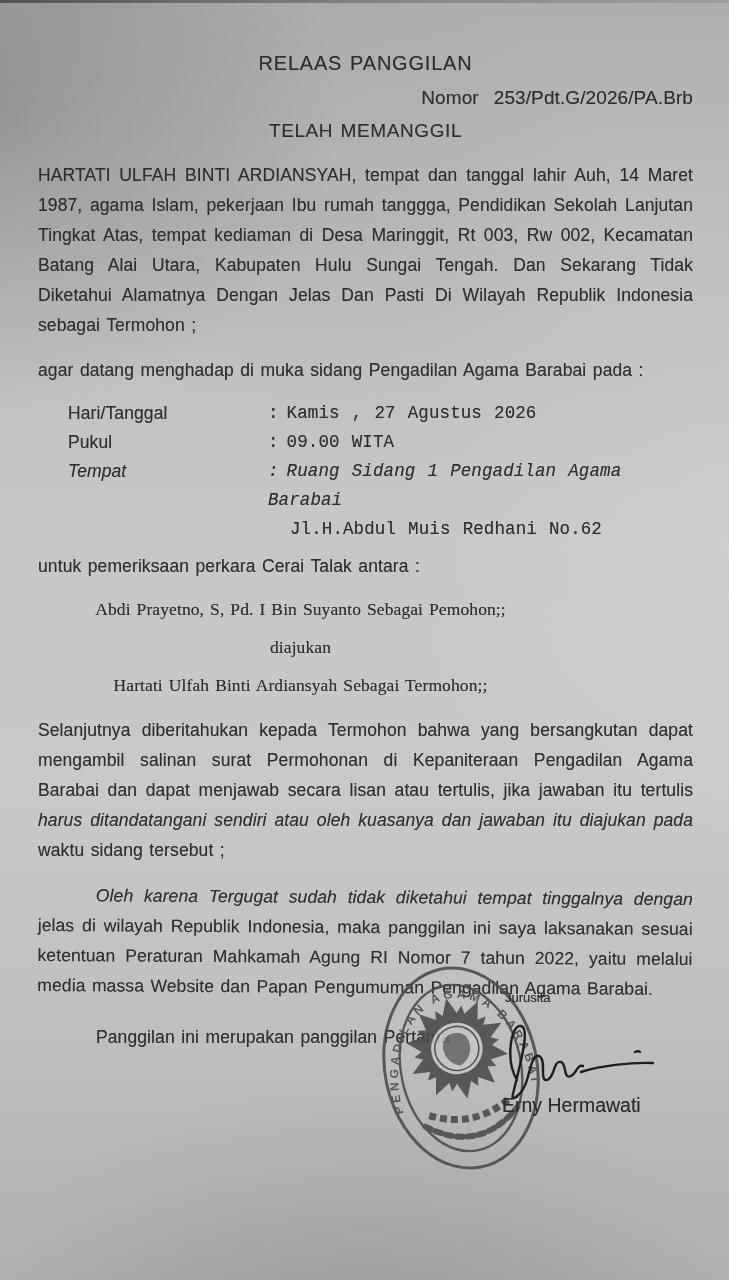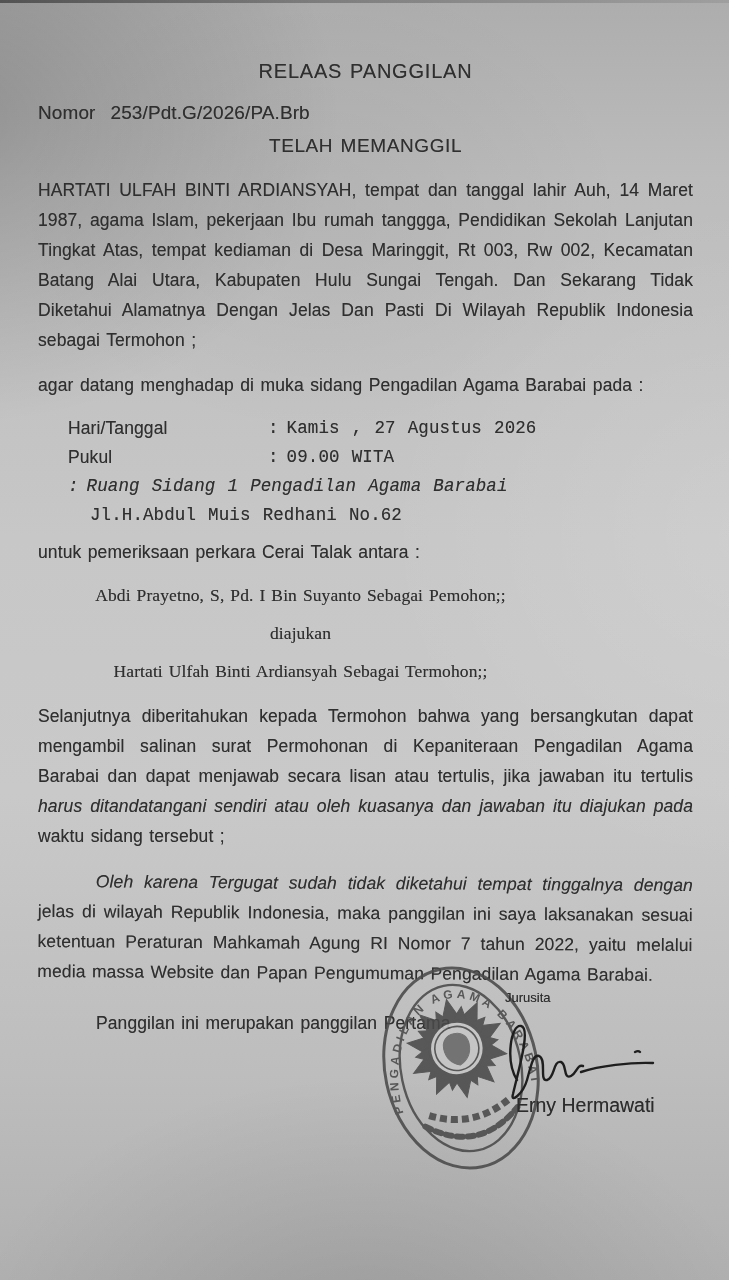--- a/index.html
+++ b/index.html
@@ -17,43 +17,43 @@
   .page::before {
     content:""; position:absolute; top:0; left:0; right:0; height:3px;
     background:linear-gradient(90deg,#3c3c3c,#6f6f6f 45%,#9a9a9a); opacity:.75;
   }
   .content {
     position:absolute; left:38px; right:36px; top:44px;
     font-size:17.5px; line-height:30px;
     text-shadow:0 0 0.6px rgba(35,35,35,0.45);
     letter-spacing:.1px; word-spacing:1.5px;
   }
-  .doc-title { margin:12px; text-align:center; font-size:20px; font-weight:normal; letter-spacing:.8px; }
-  .doc-number { text-align:left; font-size:19px; margin-top:5px; }
+  .doc-title { margin:4px; text-align:center; font-size:20px; font-weight:normal; letter-spacing:.8px; }
+  .doc-number { text-align:right; font-size:19px; margin-top:5px; }
   .doc-number .num { margin-left:15px; }
   .para { margin:0; text-align:justify; }
   .indent { text-indent:58px; }
   .mt-lg { margin-top:27px; }
   .mt-md { margin-top:15px; }
   .mt-sm { margin-top:7px; }
   .subheading { margin:3px 0 14px; text-align:center; font-size:19px; font-weight:normal; letter-spacing:.6px; }
   .warp-italic { font-style:italic; }
   .schedule { margin-top:14px; line-height:29px; }
   .srow { display:flex;margin-left:30px; }
   .slabel { width:200px; flex:none; }
   .svalue-wrap { flex:1;font-family:Liberation Mono, monospace; }
   .italic { font-style:italic; }
   .colon { margin-right:8px; }
   .value-line2 { padding-left:22px; }
   .party-block { width:525px; text-align:center; margin-top:13px;font-family:Liberation Serif, serif; }
   .party-block p { margin:8px 0; }
   .closing { margin-top:22px; }
   .pub { transform:rotate(0.35deg); transform-origin:left top; }
   .sig-role { position:absolute; left:505px; top:990px; font-size:13px; text-shadow:0 0 .6px rgba(35,35,35,.5); }
-  .sig-name { position:absolute; left:516px; top:1094px; font-size:19.5px; text-shadow:0 0 .6px rgba(35,35,35,.5); }
+  .sig-name { position:absolute; left:502px; top:1094px; font-size:19.5px; text-shadow:0 0 .6px rgba(35,35,35,.5); }
   .stamp { position:absolute; left:376px; top:960px; width:170px; height:216px; transform:rotate(-12deg); opacity:.88; }
   .sig-svg { position:absolute; left:495px; top:1010px; width:175px; height:100px; }
   .signature-area { font-family:"Liberation Sans","DejaVu Sans",sans-serif; color:#2c2c2c; }
 </style>
 </head>
 <body>
 
 <div class="page">
   <div class="content">
 
@@ -72,20 +72,21 @@
     <div class="schedule">
       <div class="srow">
         <span class="slabel">Hari/Tanggal</span>
         <span class="svalue-wrap"><span class="colon">:</span><span>Kamis , 27 Agustus 2026</span></span>
       </div>
       <div class="srow">
         <span class="slabel">Pukul</span>
         <span class="svalue-wrap"><span class="colon">:</span><span>09.00 WITA</span></span>
       </div>
       <div class="srow">
+        <span class="slabel italic">Tempat</span>
         <span class="svalue-wrap"><span class="italic"><span class="colon">:</span><span>Ruang Sidang 1 Pengadilan Agama Barabai</span></span>
           <div class="value-line2">Jl.H.Abdul Muis Redhani No.62</div>
         </span>
       </div>
     </div>
 
     <p class="para mt-sm">untuk pemeriksaan perkara Cerai Talak antara :</p>
 
     <div class="party-block">
       <p>Abdi Prayetno, S, Pd. I Bin Suyanto Sebagai  Pemohon;;</p>

